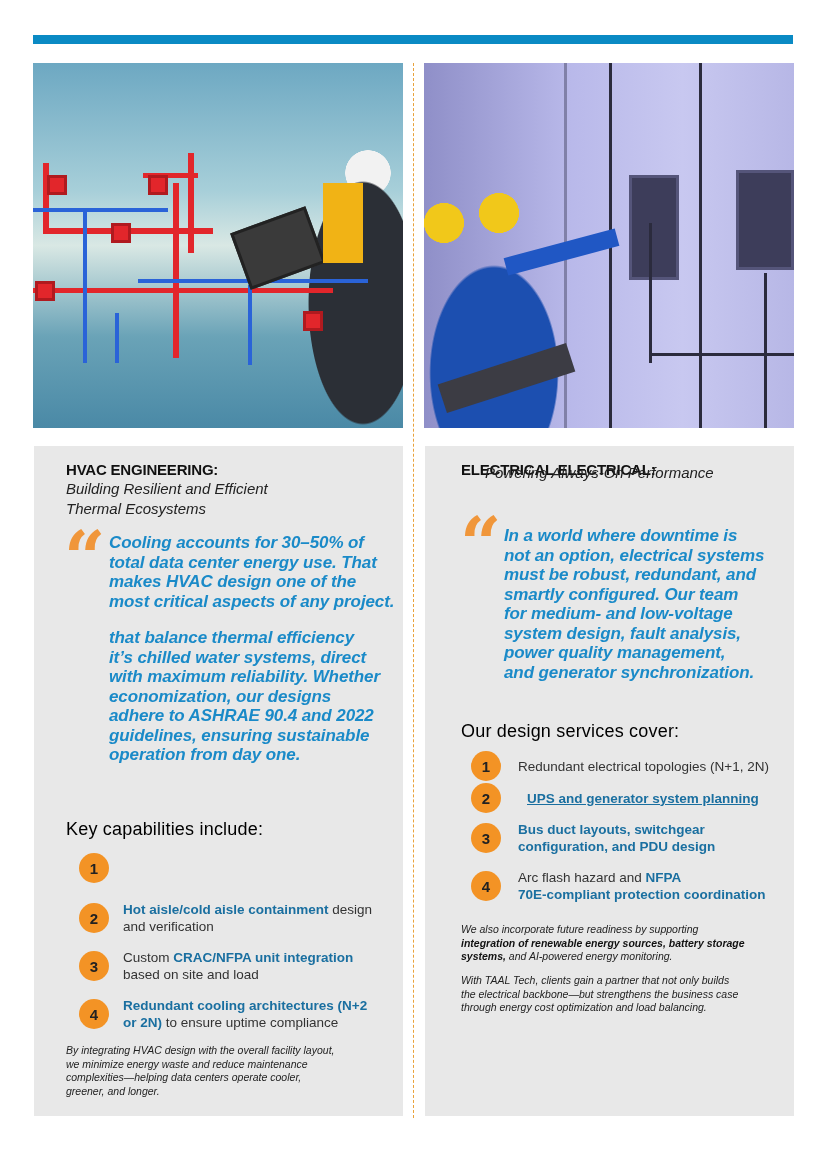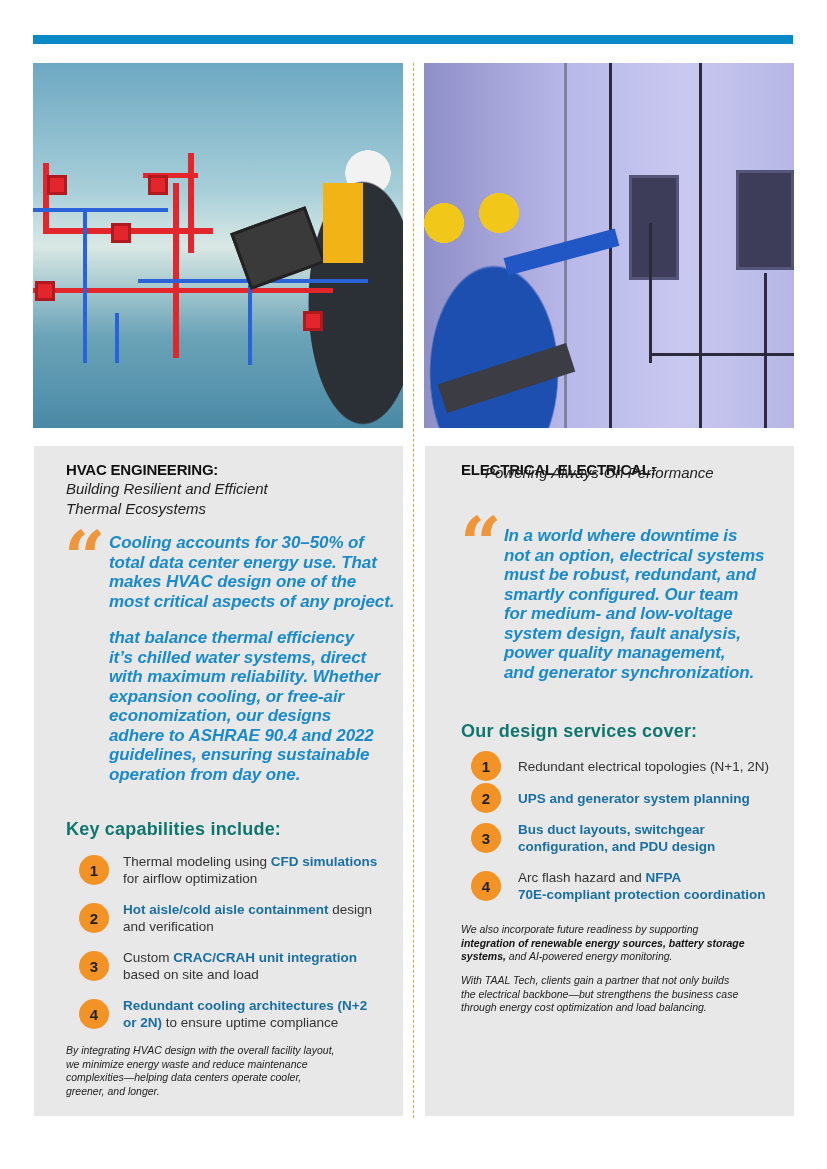--- a/index.html
+++ b/index.html
@@ -35,21 +35,21 @@
 
   .section-title { position: absolute; font-weight: bold; font-size: 15px; color: #111; letter-spacing: -0.2px; }
   .section-sub { position: absolute; font-style: italic; font-size: 15px; line-height: 20px; color: #222; }
 
   .quote-mark { position: absolute; font-family: "DejaVu Serif", serif; font-weight: bold;
     font-size: 72px; line-height: 60px; color: #f0963a; }
 
   .quote-text { position: absolute; font-weight: bold; font-style: italic; color: #1a8ac8;
     font-size: 17px; line-height: 19.5px; letter-spacing: -0.1px; }
 
-  .list-heading { position: absolute; font-weight: bold; font-size: 18px; color: #0f766e; letter-spacing: 0.2px; }
+  .list-heading { position: absolute; font-weight: normal; font-size: 18px; color: #000000; letter-spacing: 0.2px; }
 
   .cap-item { position: absolute; display: flex; align-items: center; }
   .badge { width: 30px; height: 30px; border-radius: 50%; background: #f39325; color: #222;
     font-weight: bold; font-size: 15px; display: flex; align-items: center; justify-content: center;
     flex-shrink: 0; }
   .item-text { margin-left: 14px; font-size: 13.5px; line-height: 17px; color: #333; }
   .hl { color: #1a6fa0; font-weight: bold; }
 
   .body-text { position: absolute; font-size: 10.5px; line-height: 13.5px; color: #222; font-style: italic; }
   .body-text b { color: #111; }
@@ -107,47 +107,42 @@
   <div class="quote-text" style="left:75px;top:87px;">
     <div>Cooling accounts for 30–50% of</div>
     <div>total data center energy use. That</div>
     <div>makes HVAC design one of the</div>
     <div>most critical aspects of any project.</div>
   </div>
   <div class="quote-text" style="left:75px;top:182px;">
     <div>that balance thermal efficiency</div>
     <div>it’s chilled water systems, direct</div>
     <div>with maximum reliability. Whether</div>
-    <div>expansion cooling, or free-air</div>
     <div>economization, our designs</div>
     <div>adhere to ASHRAE 90.4 and 2022</div>
     <div>guidelines, ensuring sustainable</div>
     <div>operation from day one.</div>
   </div>
 
   <div class="list-heading" style="left:32px;top:373px;">Key capabilities include:</div>
 
   <div class="cap-item" style="left:45px;top:407px;">
     <div class="badge">1</div>
-    <div class="item-text">
-      <div><span>Thermal modeling using </span><span class="hl">CFD simulations</span></div>
-      <div>for airflow optimization</div>
-    </div>
   </div>
   <div class="cap-item" style="left:45px;top:455px;">
     <div class="badge">2</div>
     <div class="item-text">
       <div><span class="hl">Hot aisle/cold aisle containment</span><span> design</span></div>
       <div>and verification</div>
     </div>
   </div>
   <div class="cap-item" style="left:45px;top:503px;">
     <div class="badge">3</div>
     <div class="item-text">
-      <div><span>Custom </span><span class="hl">CRAC/CRAH unit integration</span></div>
+      <div><span>Custom </span><span class="hl">CRAC/NFPA unit integration</span></div>
       <div>based on site and load</div>
     </div>
   </div>
   <div class="cap-item" style="left:45px;top:551px;">
     <div class="badge">4</div>
     <div class="item-text">
       <div><span class="hl">Redundant cooling architectures (N+2</span></div>
       <div><span class="hl">or 2N)</span><span> to ensure uptime compliance</span></div>
     </div>
   </div>
@@ -178,21 +173,21 @@
   </div>
 
   <div class="list-heading" style="left:36px;top:275px;">Our design services cover:</div>
 
   <div class="cap-item" style="left:46px;top:305px;">
     <div class="badge">1</div>
     <div class="item-text" style="margin-left:17px;">Redundant electrical topologies (N+1, 2N)</div>
   </div>
   <div class="cap-item" style="left:46px;top:337px;">
     <div class="badge">2</div>
-    <div class="item-text hl" style="margin-left:17px;">UPS and generator system planning</div>
+    <div class="item-text hl" style="margin-left:26px;text-decoration:underline;">UPS and generator system planning</div>
   </div>
   <div class="cap-item" style="left:46px;top:375px;">
     <div class="badge">3</div>
     <div class="item-text" style="margin-left:17px;">
       <div class="hl">Bus duct layouts, switchgear</div>
       <div class="hl">configuration, and PDU design</div>
     </div>
   </div>
   <div class="cap-item" style="left:46px;top:423px;">
     <div class="badge">4</div>

